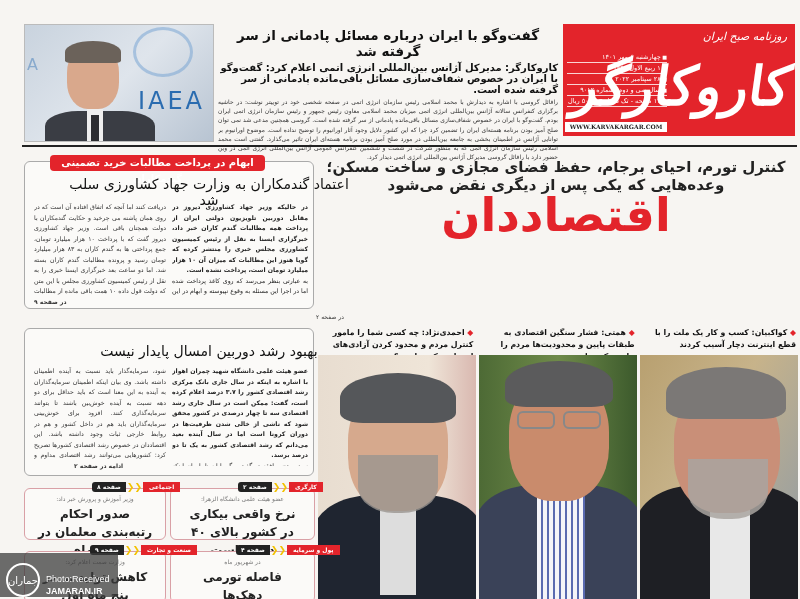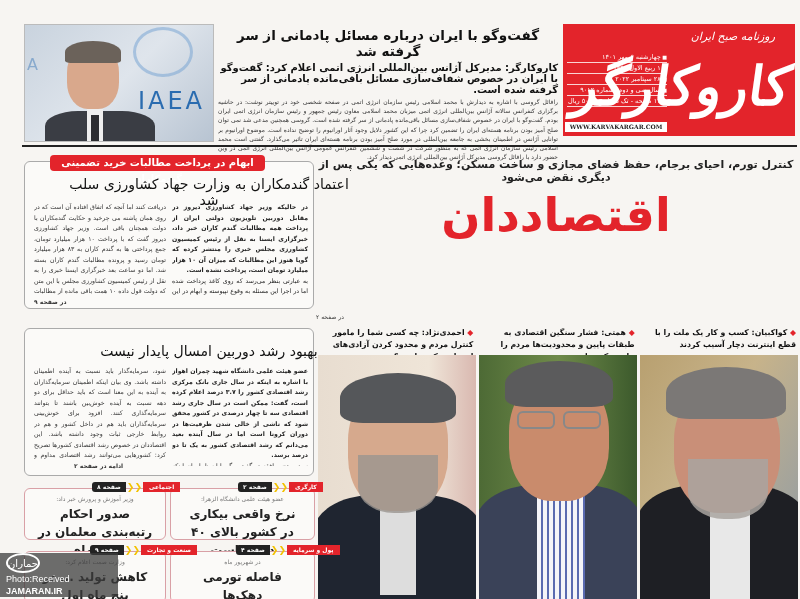--- a/index.html
+++ b/index.html
@@ -2,21 +2,21 @@
 <html><head>
 <meta charset="utf-8">
 <style>
   * { box-sizing: border-box; margin: 0; padding: 0; }
   html, body { width: 800px; height: 599px; overflow: hidden; background: #f4f2ef; }
   body { font-family: "DejaVu Sans", sans-serif; color: #111; position: relative; direction: ltr; }
   .page { position: absolute; left: 0; top: 0; width: 800px; height: 599px; background: #f7f5f2; }
 
   
   .masthead { position: absolute; left: 563px; top: 24px; width: 232px; height: 112px; background: #e3242b; overflow: hidden; }
-  .mast-tag { position: absolute; right: 20px; top: 6px; color: #fff; font-size: 11px; font-style: italic; font-family: "DejaVu Serif", serif; direction: rtl; }
+  .mast-tag { position: absolute; right: 8px; top: 6px; color: #fff; font-size: 11px; font-style: italic; font-family: "DejaVu Serif", serif; direction: rtl; }
   .mast-title { position: absolute; right: 4px; top: 22px; color: #fff; font-size: 54px; font-weight: bold; line-height: 80px; font-family: "DejaVu Serif", serif; direction: rtl; letter-spacing: -2px; transform: skewX(-8deg); }
   .mast-info { position: absolute; left: 4px; top: 28px; width: 100px; direction: rtl; text-align: right; }
   .mast-info div { color: #fff; font-size: 6.5px; line-height: 10px; border-bottom: 1px solid rgba(255,255,255,0.8); white-space: nowrap; overflow: hidden; }
   .mast-info div::before { content: "■ "; font-size: 5px; }
   .mast-url { position: absolute; left: 2px; bottom: 4px; width: 102px; height: 10px; background: #fff; color: #222; font-size: 6px; font-weight: bold; text-align: center; line-height: 10px; font-family: "DejaVu Serif", serif; }
 
   
   .grossi-photo { position: absolute; left: 24px; top: 24px; width: 190px; height: 118px; background: linear-gradient(135deg, #c9d3de 0%, #dfe5ec 50%, #b8c4d2 100%); overflow: hidden; border: 1px solid #bbb; }
   .iaea-text { position: absolute; right: 8px; top: 62px; color: #2a6cb0; font-size: 24px; letter-spacing: 3px; font-family: "DejaVu Sans", sans-serif; }
   .iaea-logo { position: absolute; right: 20px; top: 2px; width: 60px; height: 50px; border: 3px solid #7aa6d4; border-radius: 50%; opacity: 0.55; }
@@ -30,21 +30,21 @@
 
   .grossi-text { position: absolute; left: 218px; top: 26px; width: 340px; direction: rtl; text-align: right; }
   .kicker-small { font-size: 8px; color: #444; text-align: center; margin-right: 40px; }
   .grossi-head { font-size: 13.5px; font-weight: bold; text-align: center; margin: 1px 0 3px 0; }
   .grossi-lead { font-size: 10px; font-weight: bold; line-height: 11px; }
   .body-lines { font-size: 6px; line-height: 9.2px; color: #333; margin-top: 2px; text-align: justify; }
 
   .rule-top { position: absolute; left: 22px; top: 145px; width: 775px; height: 2px; background: #222; }
 
   
-  .surtitle { position: absolute; left: 314px; top: 158px; width: 484px; font-size: 11px; font-weight: bold; direction: rtl; text-align: center; color: #222; }
+  .surtitle { position: absolute; left: 314px; top: 158px; width: 484px; font-size: 15px; font-weight: bold; direction: rtl; text-align: center; color: #222; }
   .main-red { position: absolute; left: 314px; top: 185px; width: 484px; font-size: 46px; font-weight: bold; color: #e3242b; direction: rtl; text-align: center; line-height: 60px; font-family: "DejaVu Sans", sans-serif; }
   .main-black { position: absolute; left: 314px; top: 252px; width: 484px; font-size: 30px; font-weight: bold; color: #111; direction: rtl; text-align: center; line-height: 44px; letter-spacing: -1px; }
   .page-ref { position: absolute; left: 316px; top: 313px; font-size: 6px; direction: rtl; color: #333; }
 
   .quotes { position: absolute; left: 314px; top: 327px; width: 484px; height: 26px; display: flex; flex-direction: row-reverse; }
   .quote { flex: 1; direction: rtl; text-align: right; font-size: 7.8px; font-weight: bold; line-height: 12px; padding: 0 2px; }
   .quote .dot { color: #e3242b; }
 
   .photos { position: absolute; left: 318px; top: 355px; width: 480px; height: 244px; display: flex; flex-direction: row; gap: 3px; }
   .photo { flex: 1; position: relative; overflow: hidden; }
@@ -67,21 +67,21 @@
   
   .sbox { position: absolute; border: 1px solid #d9a0a6; border-radius: 6px; background: #fbfaf8; }
   .stag { position: absolute; height: 10px; display: flex; flex-direction: row; align-items: center; font-size: 6px; font-weight: bold; }
   .stag .pg { background: #222; color: #fff; padding: 0 5px; height: 10px; line-height: 10px; border-radius: 3px 0 0 3px; }
   .stag .chev { color: #f2c200; font-size: 9px; line-height: 10px; margin: 0 1px; }
   .stag .cat { background: #e3242b; color: #fff; padding: 0 6px; height: 10px; line-height: 10px; }
   .s-kick { position: absolute; font-size: 6px; color: #777; direction: rtl; text-align: center; width: 100%; }
   .s-head { position: absolute; font-size: 12px; font-weight: bold; direction: rtl; text-align: center; width: 100%; line-height: 18px; color: #222; }
 
   
-  .wm { position: absolute; left: 0; top: 553px; width: 118px; height: 44px; background: rgba(60,60,60,0.75); display: flex; align-items: flex-start; flex-direction: column; }
+  .wm { position: absolute; left: 0; top: 553px; width: 118px; height: 44px; background: rgba(60,60,60,0.75); display: flex; align-items: flex-end; }
   .wm-logo { width: 34px; height: 34px; border: 2px solid #fff; border-radius: 50%; margin-left: 6px; display: flex; align-items: center; justify-content: center; color: #fff; font-size: 10px; }
   .wm-text { margin-left: 6px; color: #fff; font-size: 9px; line-height: 12px; font-family: "Liberation Sans", sans-serif; }
   .wm-text b { font-weight: bold; }
 </style>
 </head>
 <body>
 
 <div class="page">
 
   <div class="masthead">

